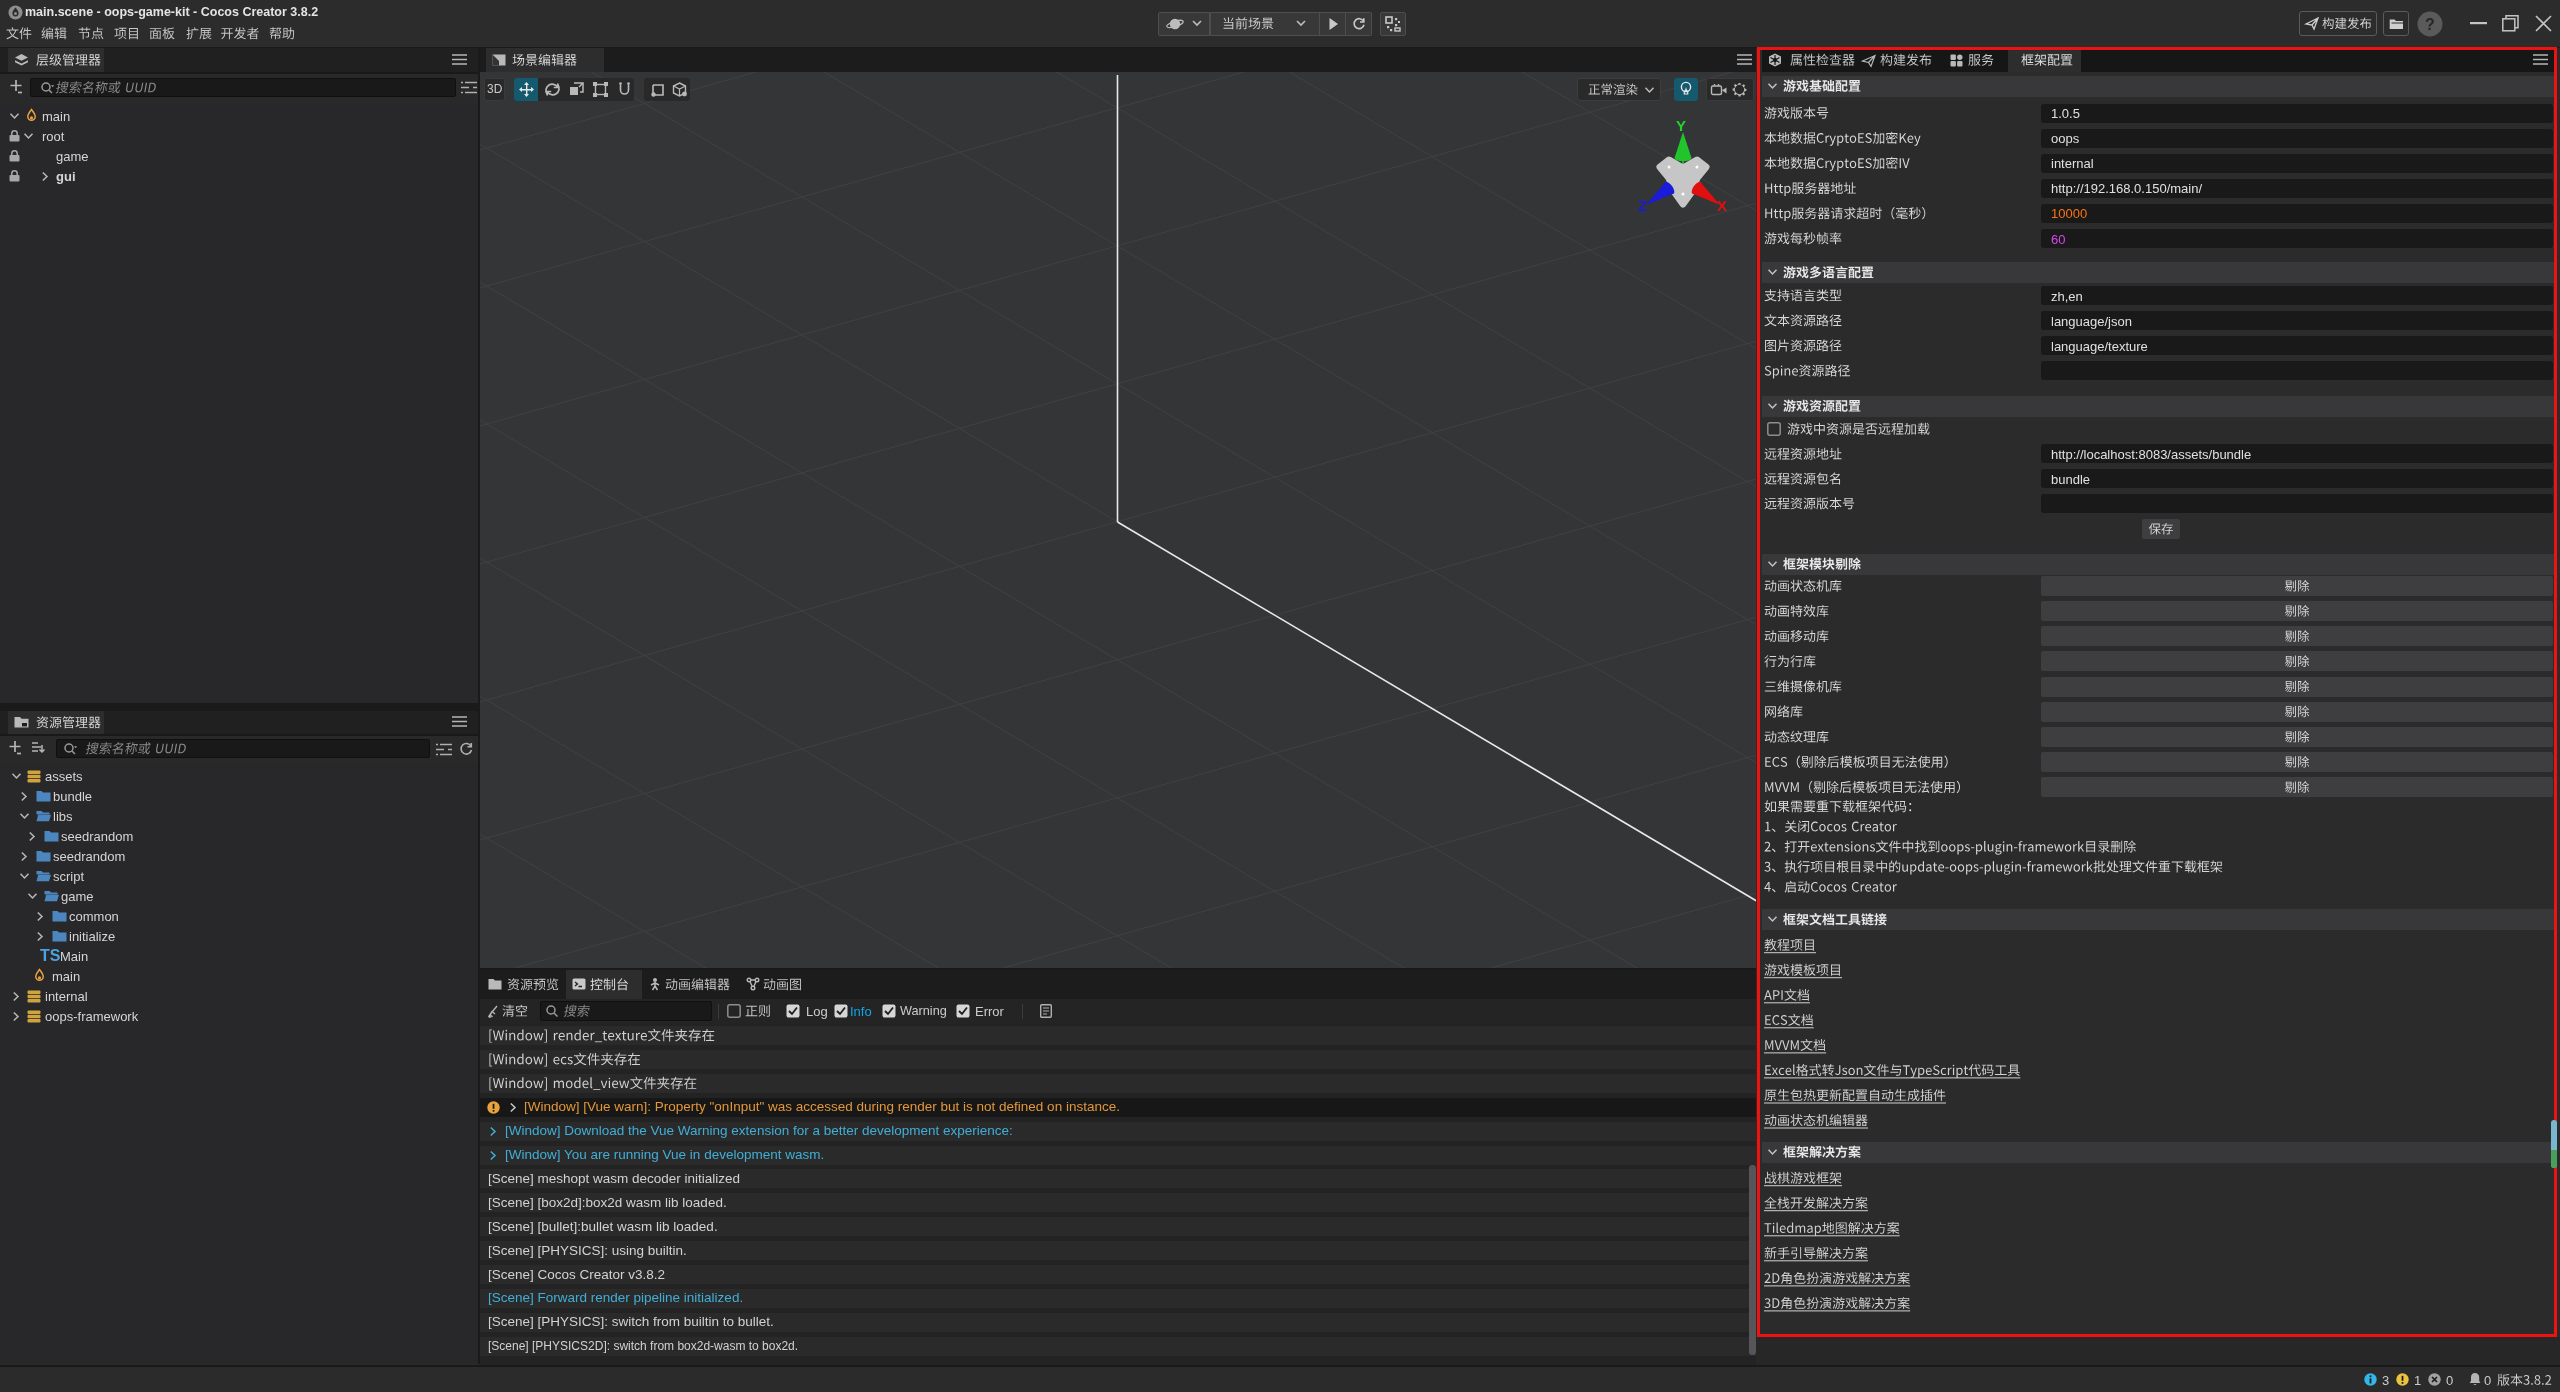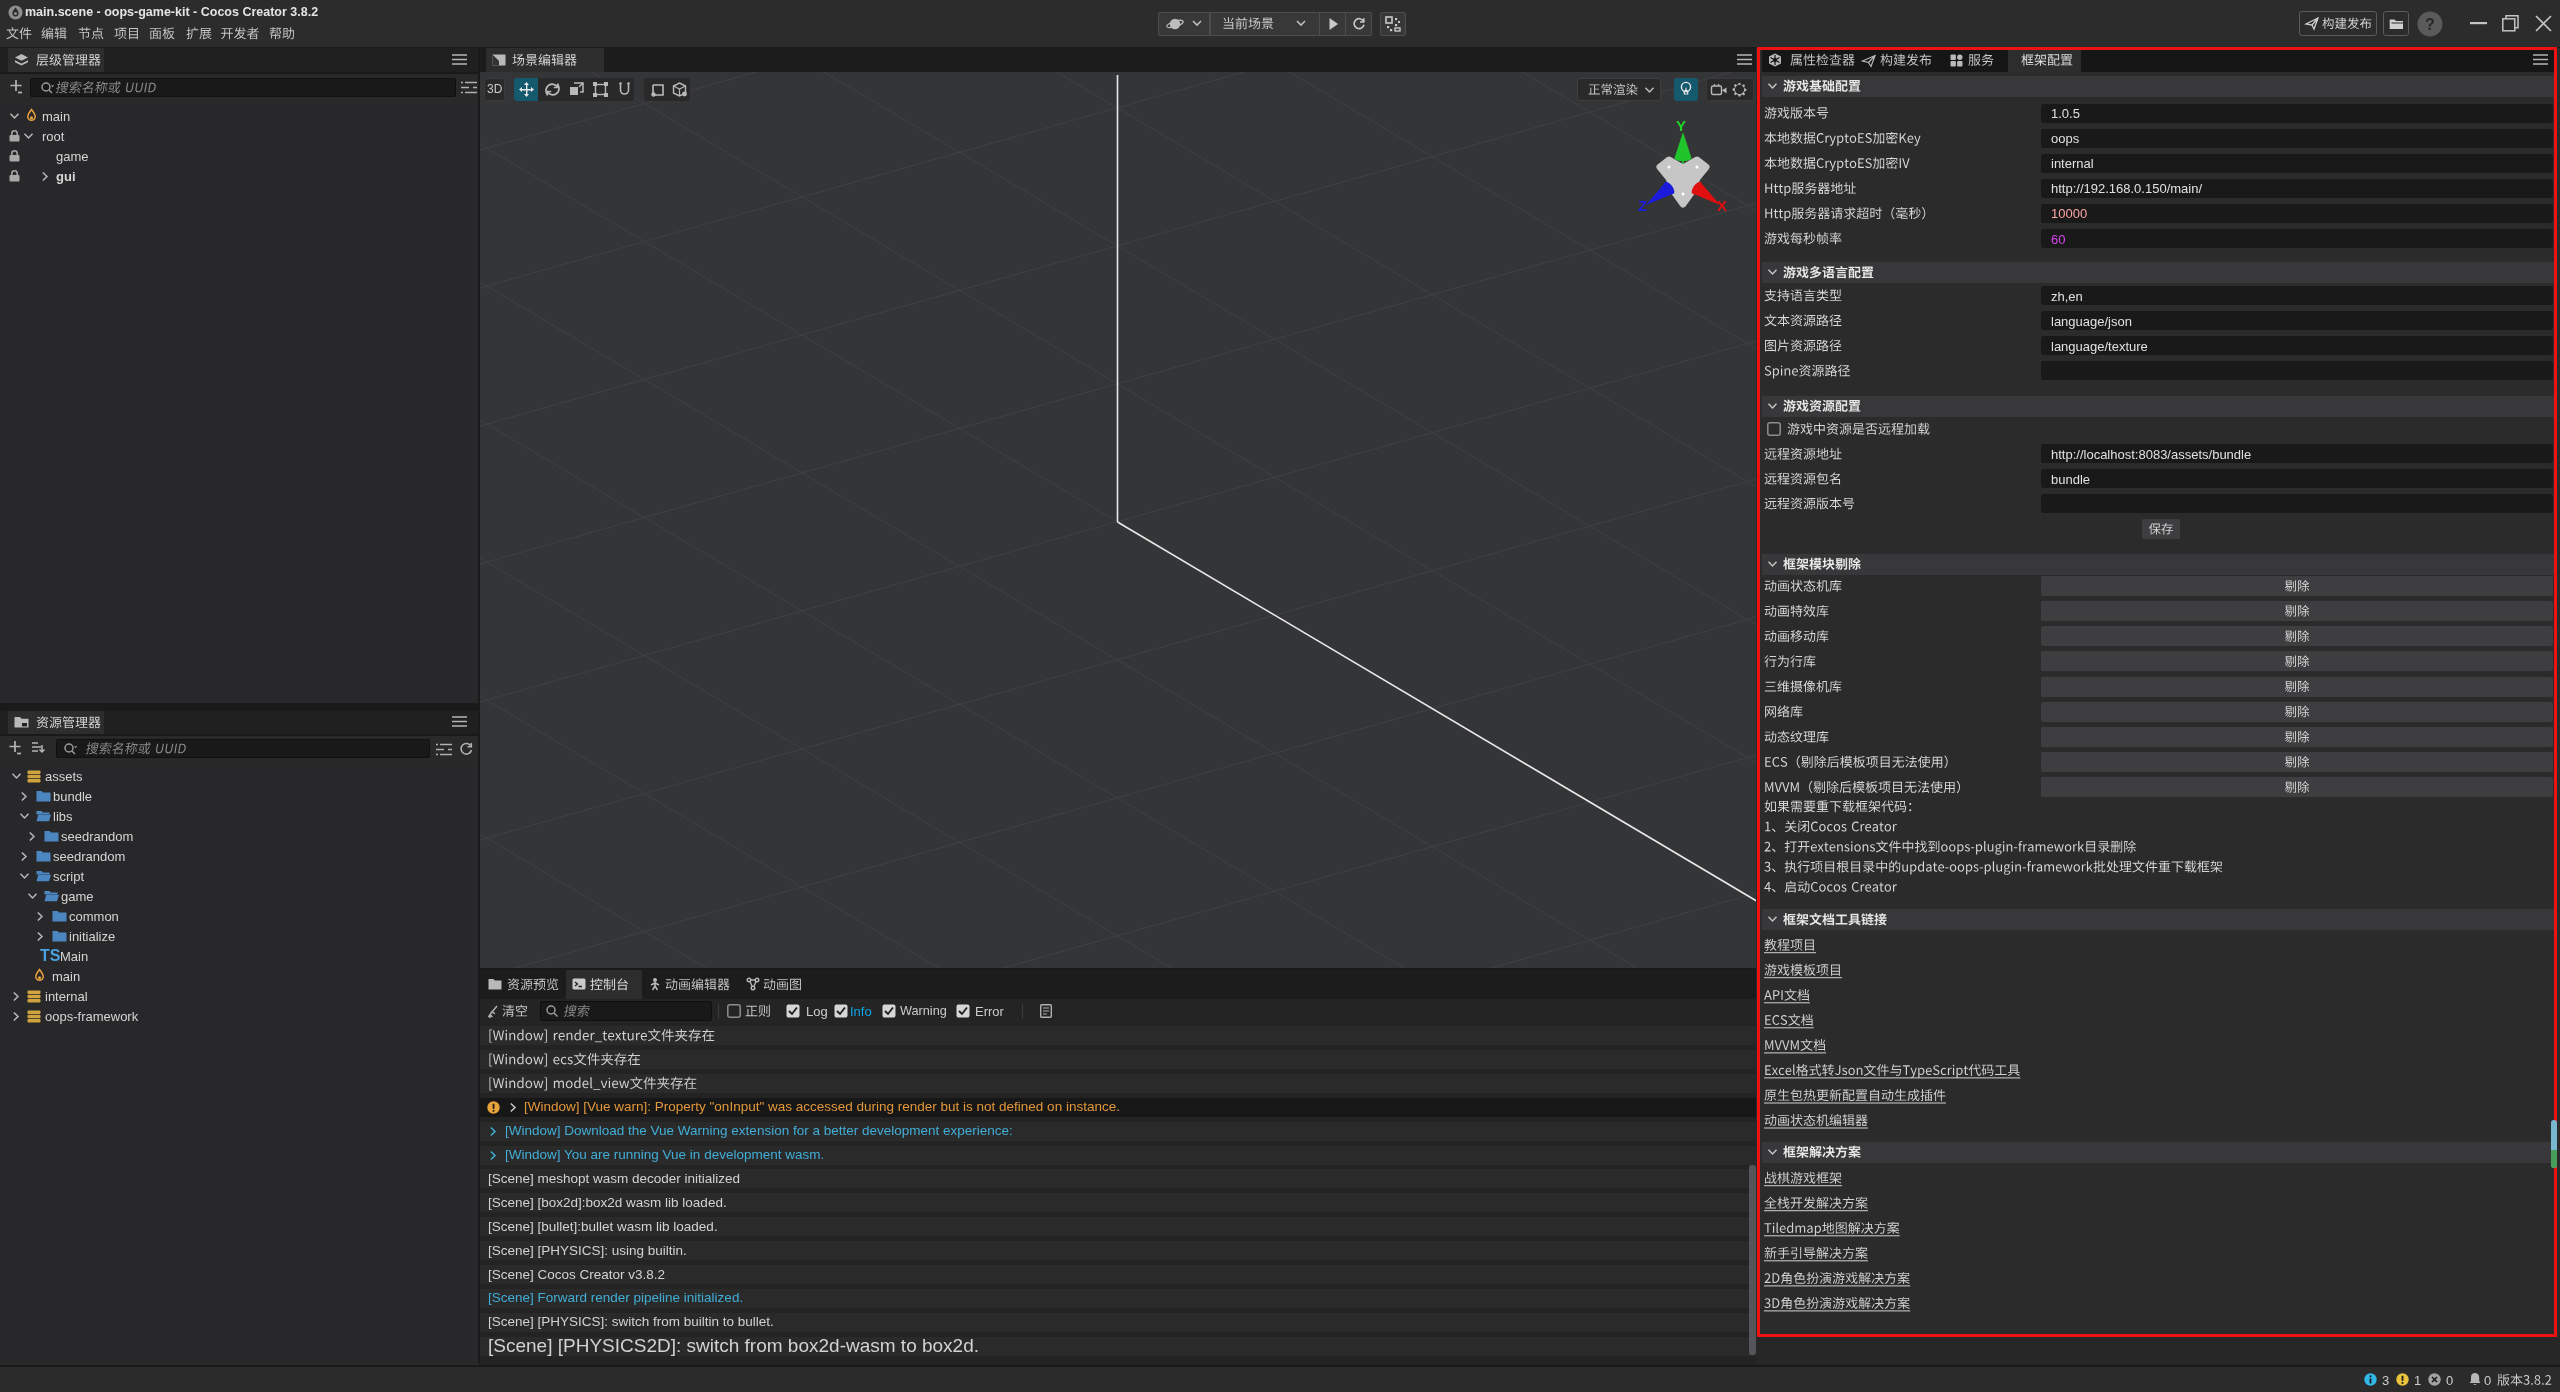--- a/index.html
+++ b/index.html
@@ -478,21 +478,21 @@
 <div style="position:absolute;left:488px;top:1218.7px;font-size:13.5px;line-height:16px;color:#d2d2d2;font-weight:normal;white-space:nowrap;">[Scene] [bullet]:bullet wasm lib loaded.</div>
 <div style="left:480px;top:1241px;width:1278px;height:19px;position:absolute;background:#2a2a2b"></div>
 <div style="position:absolute;left:488px;top:1242.6px;font-size:13.5px;line-height:16px;color:#d2d2d2;font-weight:normal;white-space:nowrap;">[Scene] [PHYSICS]: using builtin.</div>
 <div style="left:480px;top:1265px;width:1278px;height:19px;position:absolute;background:#2a2a2b"></div>
 <div style="position:absolute;left:488px;top:1266.5px;font-size:13.5px;line-height:16px;color:#d2d2d2;font-weight:normal;white-space:nowrap;">[Scene] Cocos Creator v3.8.2</div>
 <div style="left:480px;top:1289px;width:1278px;height:19px;position:absolute;background:#2a2a2b"></div>
 <div style="position:absolute;left:488px;top:1290.4px;font-size:13.5px;line-height:16px;color:#41aed6;font-weight:normal;white-space:nowrap;">[Scene] Forward render pipeline initialized.</div>
 <div style="left:480px;top:1313px;width:1278px;height:19px;position:absolute;background:#2a2a2b"></div>
 <div style="position:absolute;left:488px;top:1314.3px;font-size:13.5px;line-height:16px;color:#d2d2d2;font-weight:normal;white-space:nowrap;">[Scene] [PHYSICS]: switch from builtin to bullet.</div>
 <div style="left:480px;top:1337px;width:1278px;height:19px;position:absolute;background:#2a2a2b"></div>
-<div style="position:absolute;left:488px;top:1338.2px;font-size:19px;line-height:16px;color:#d2d2d2;font-weight:normal;white-space:nowrap;">[Scene] [PHYSICS2D]: switch from box2d-wasm to box2d.</div>
+<div style="position:absolute;left:488px;top:1338.2px;font-size:12px;line-height:16px;color:#d2d2d2;font-weight:normal;white-space:nowrap;">[Scene] [PHYSICS2D]: switch from box2d-wasm to box2d.</div>
 <div style="left:1749px;top:1165px;width:7px;height:190px;position:absolute;background:#55555a;border-radius:3px"></div>
 <div style="left:1756px;top:48px;width:804px;height:1317px;position:absolute;background:#2b2b2c"></div>
 <div style="left:1762px;top:48px;width:794px;height:24px;position:absolute;background:#161617"></div>
 <div style="left:2008px;top:48px;width:73px;height:24px;position:absolute;background:#2d2d2e"></div>
 <svg class="ic" style="left:2533px;top:54px" width="15" height="12">
     <path d="M0 1 h15 M0 5.5 h15 M0 10 h15" stroke="#b5b5b5" stroke-width="1.7"></path>
   </svg>
 <svg class="ic" style="left:1768px;top:53px" width="14" height="14">
     <path d="M7 0.5 L13 3.5 V10.5 L7 13.5 L1 10.5 V3.5 Z" fill="#b9b9b9"></path>
     <circle cx="7" cy="7" r="2.2" fill="#161617"></circle>
@@ -516,21 +516,21 @@
   </svg>
 <div style="left:2041px;top:104px;width:512px;height:19px;position:absolute;background:#191919;border-radius:3px"></div>
 <div style="position:absolute;left:2051px;top:106.0px;font-size:13px;line-height:15px;color:#e0e0e0;font-weight:normal;white-space:nowrap;">1.0.5</div>
 <div style="left:2041px;top:129px;width:512px;height:19px;position:absolute;background:#191919;border-radius:3px"></div>
 <div style="position:absolute;left:2051px;top:131.1px;font-size:13px;line-height:15px;color:#e0e0e0;font-weight:normal;white-space:nowrap;">oops</div>
 <div style="left:2041px;top:154px;width:512px;height:19px;position:absolute;background:#191919;border-radius:3px"></div>
 <div style="position:absolute;left:2051px;top:156.2px;font-size:13px;line-height:15px;color:#e0e0e0;font-weight:normal;white-space:nowrap;">internal</div>
 <div style="left:2041px;top:179px;width:512px;height:19px;position:absolute;background:#191919;border-radius:3px"></div>
 <div style="position:absolute;left:2051px;top:181.3px;font-size:13px;line-height:15px;color:#e0e0e0;font-weight:normal;white-space:nowrap;">http://192.168.0.150/main/</div>
 <div style="left:2041px;top:204px;width:512px;height:19px;position:absolute;background:#191919;border-radius:3px"></div>
-<div style="position:absolute;left:2051px;top:206.4px;font-size:13px;line-height:15px;color:#fca5a5;font-weight:normal;white-space:nowrap;">10000</div>
+<div style="position:absolute;left:2051px;top:206.4px;font-size:13px;line-height:15px;color:#f97316;font-weight:normal;white-space:nowrap;">10000</div>
 <div style="left:2041px;top:229px;width:512px;height:19px;position:absolute;background:#191919;border-radius:3px"></div>
 <div style="position:absolute;left:2051px;top:231.5px;font-size:13px;line-height:15px;color:#d946ef;font-weight:normal;white-space:nowrap;">60</div>
 <div style="left:1762px;top:262px;width:794px;height:21px;position:absolute;background:#38383a"></div>
 <svg class="ic" style="left:1768px;top:269px" width="9" height="6">
     <path d="M0.5 0.8 L4.5 5 L8.5 0.8" stroke="#c2c2c2" stroke-width="1.5" fill="none"></path>
   </svg>
 <div style="left:2041px;top:286px;width:512px;height:19px;position:absolute;background:#191919;border-radius:3px"></div>
 <div style="position:absolute;left:2051px;top:288.5px;font-size:13px;line-height:15px;color:#e0e0e0;font-weight:normal;white-space:nowrap;">zh,en</div>
 <div style="left:2041px;top:311px;width:512px;height:19px;position:absolute;background:#191919;border-radius:3px"></div>
 <div style="position:absolute;left:2051px;top:313.6px;font-size:13px;line-height:15px;color:#e0e0e0;font-weight:normal;white-space:nowrap;">language/json</div>

